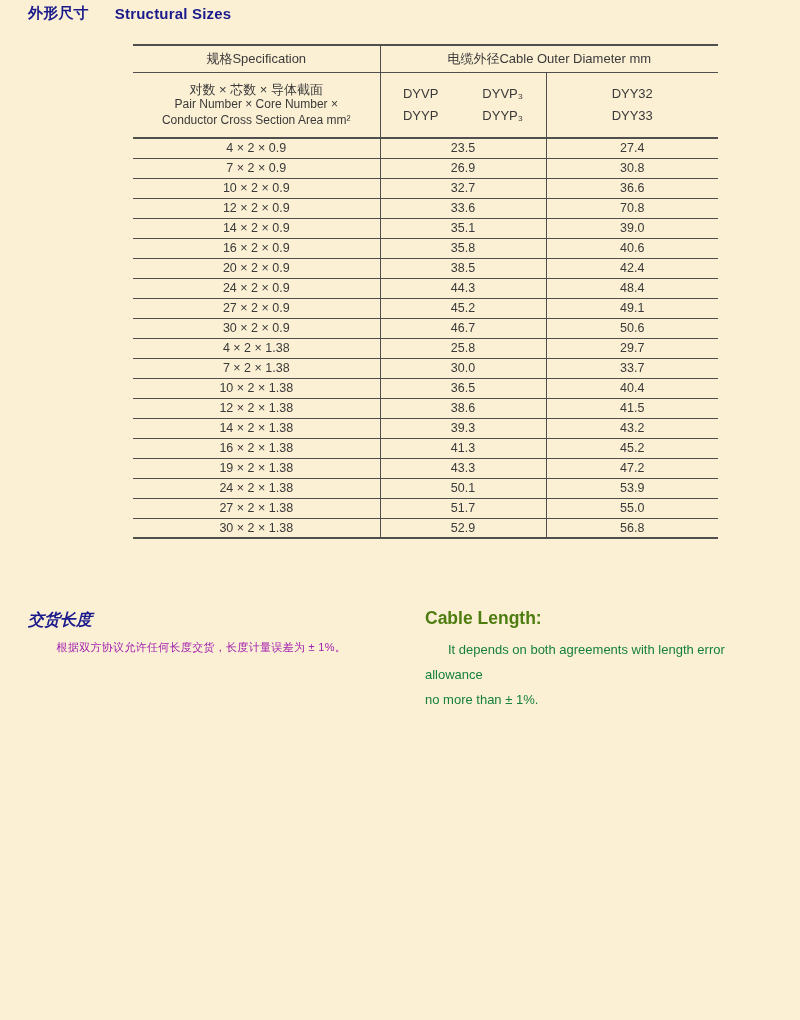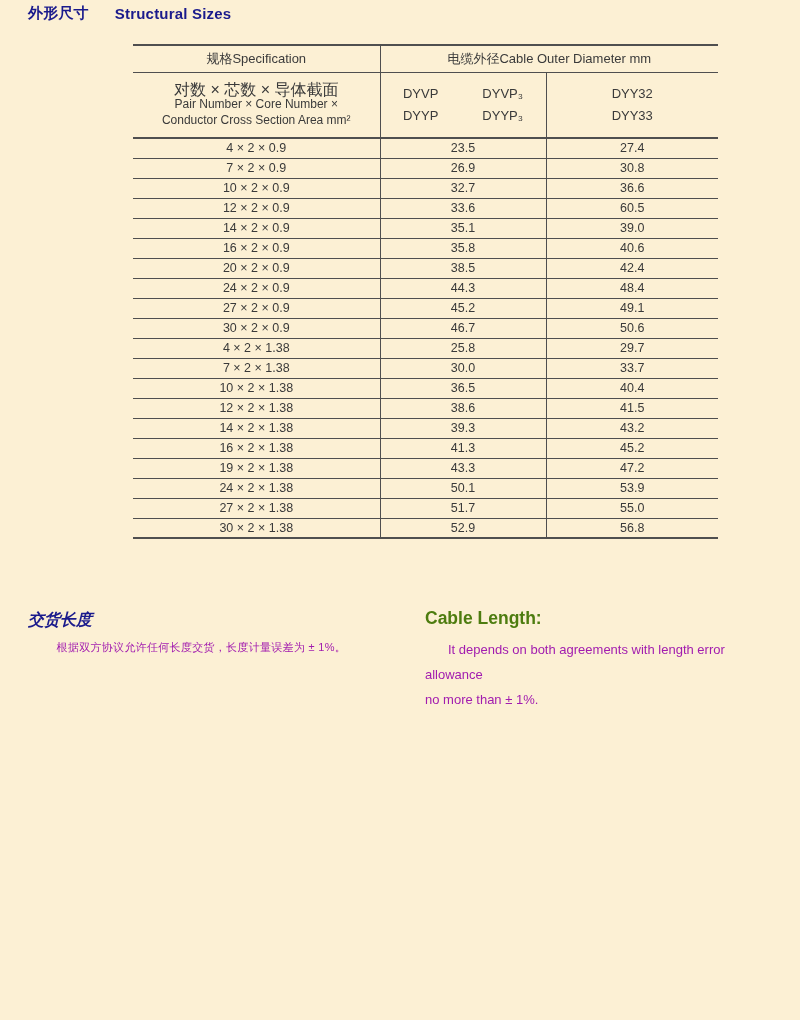--- a/index.html
+++ b/index.html
@@ -41,35 +41,35 @@
     vertical-align: middle;
     border-bottom: 1px solid #4f4f4f;
     color: #3a3a3a;
     padding: 0;
   }
   .bl { border-left: 1px solid #4f4f4f; }
   tr.h1 th { height: 27px; font-size: 13px; }
   tr.h2 th { height: 66px; border-bottom: 2px solid #4f4f4f; }
   .head-pair { display: inline-flex; align-items: baseline; gap: 0; }
   .spec-sub { font-size: 12px; line-height: 15.5px; }
-  .spec-sub .zh { font-size: 16px; }
+  .spec-sub .zh { font-size: 13px; }
   .model-lines { font-size: 13px; line-height: 22px; }
   .model-pair { display: inline-flex; gap: 44px; }
   tbody td { height: 20px; font-size: 12.5px; }
 
   
   .note-zh { position: absolute; left: 28px; top: 610px; width: 380px; }
   .note-en { position: absolute; left: 425px; top: 608px; width: 352px; }
   .note-title-zh { color: #1a1a8c; font-weight: bold; font-size: 16px; font-style: italic; }
   .note-title-en { color: #4d7c0f; font-weight: bold; font-size: 17.5px; }
   .note-body-zh {
     margin-top: 9px; font-size: 11px; color: #a21caf;
     text-indent: 2.6em; letter-spacing: 0.3px;
   }
-  .note-body-en { margin-top: 8px; font-size: 13px; color: #a21caf; line-height: 25px; }
+  .note-body-en { margin-top: 8px; font-size: 13px; color: #15803d; line-height: 25px; }
   .note-body-en .line1 { display: block; text-indent: 23px; }
   .note-body-en .line2 { display: block; }
 </style>
 </head>
 <body>
 
 <div class="page">
 
   <div class="page-title">
     <span>外形尺寸</span>
@@ -141,21 +141,21 @@
 
     <tr>
       <td>10 × 2 × 0.9</td>
       <td class="bl">32.7</td>
       <td class="bl">36.6</td>
     </tr>
 
     <tr>
       <td>12 × 2 × 0.9</td>
       <td class="bl">33.6</td>
-      <td class="bl">60.5</td>
+      <td class="bl">70.8</td>
     </tr>
 
     <tr>
       <td>14 × 2 × 0.9</td>
       <td class="bl">35.1</td>
       <td class="bl">39.0</td>
     </tr>
 
     <tr>
       <td>16 × 2 × 0.9</td>

